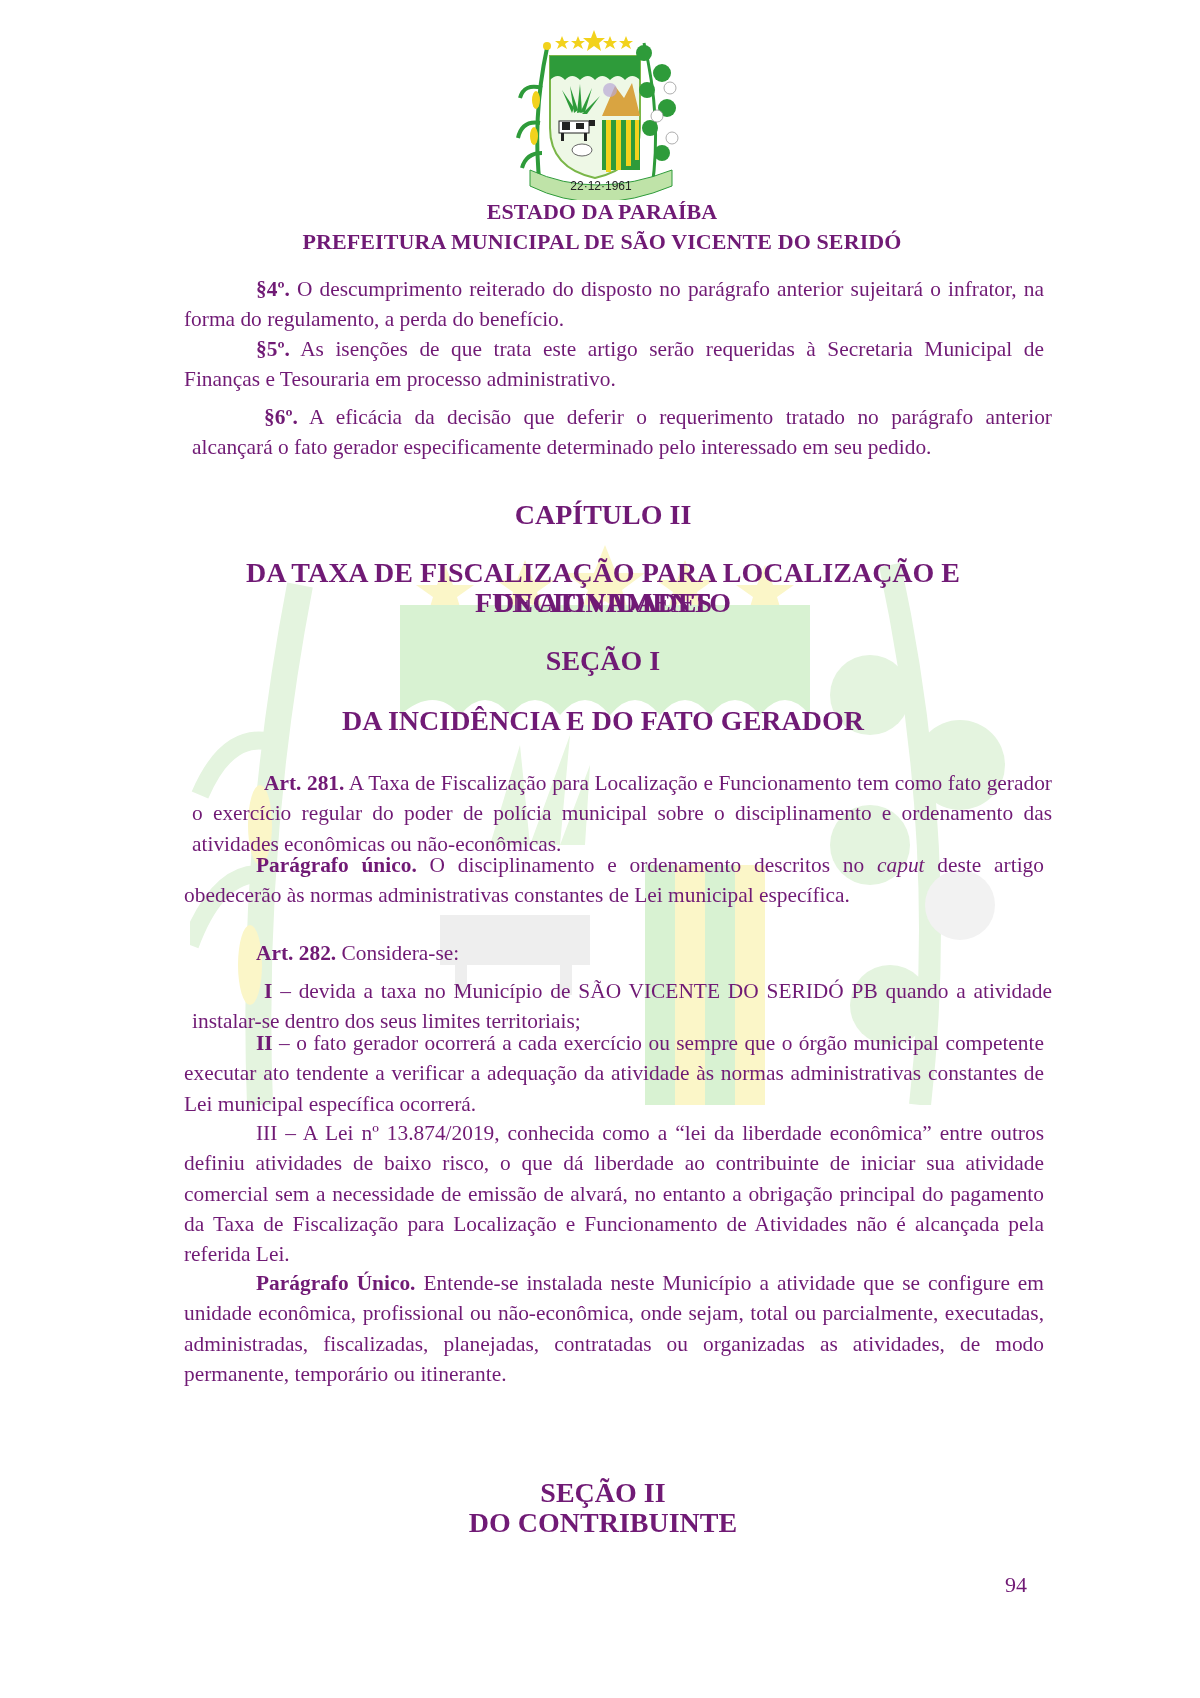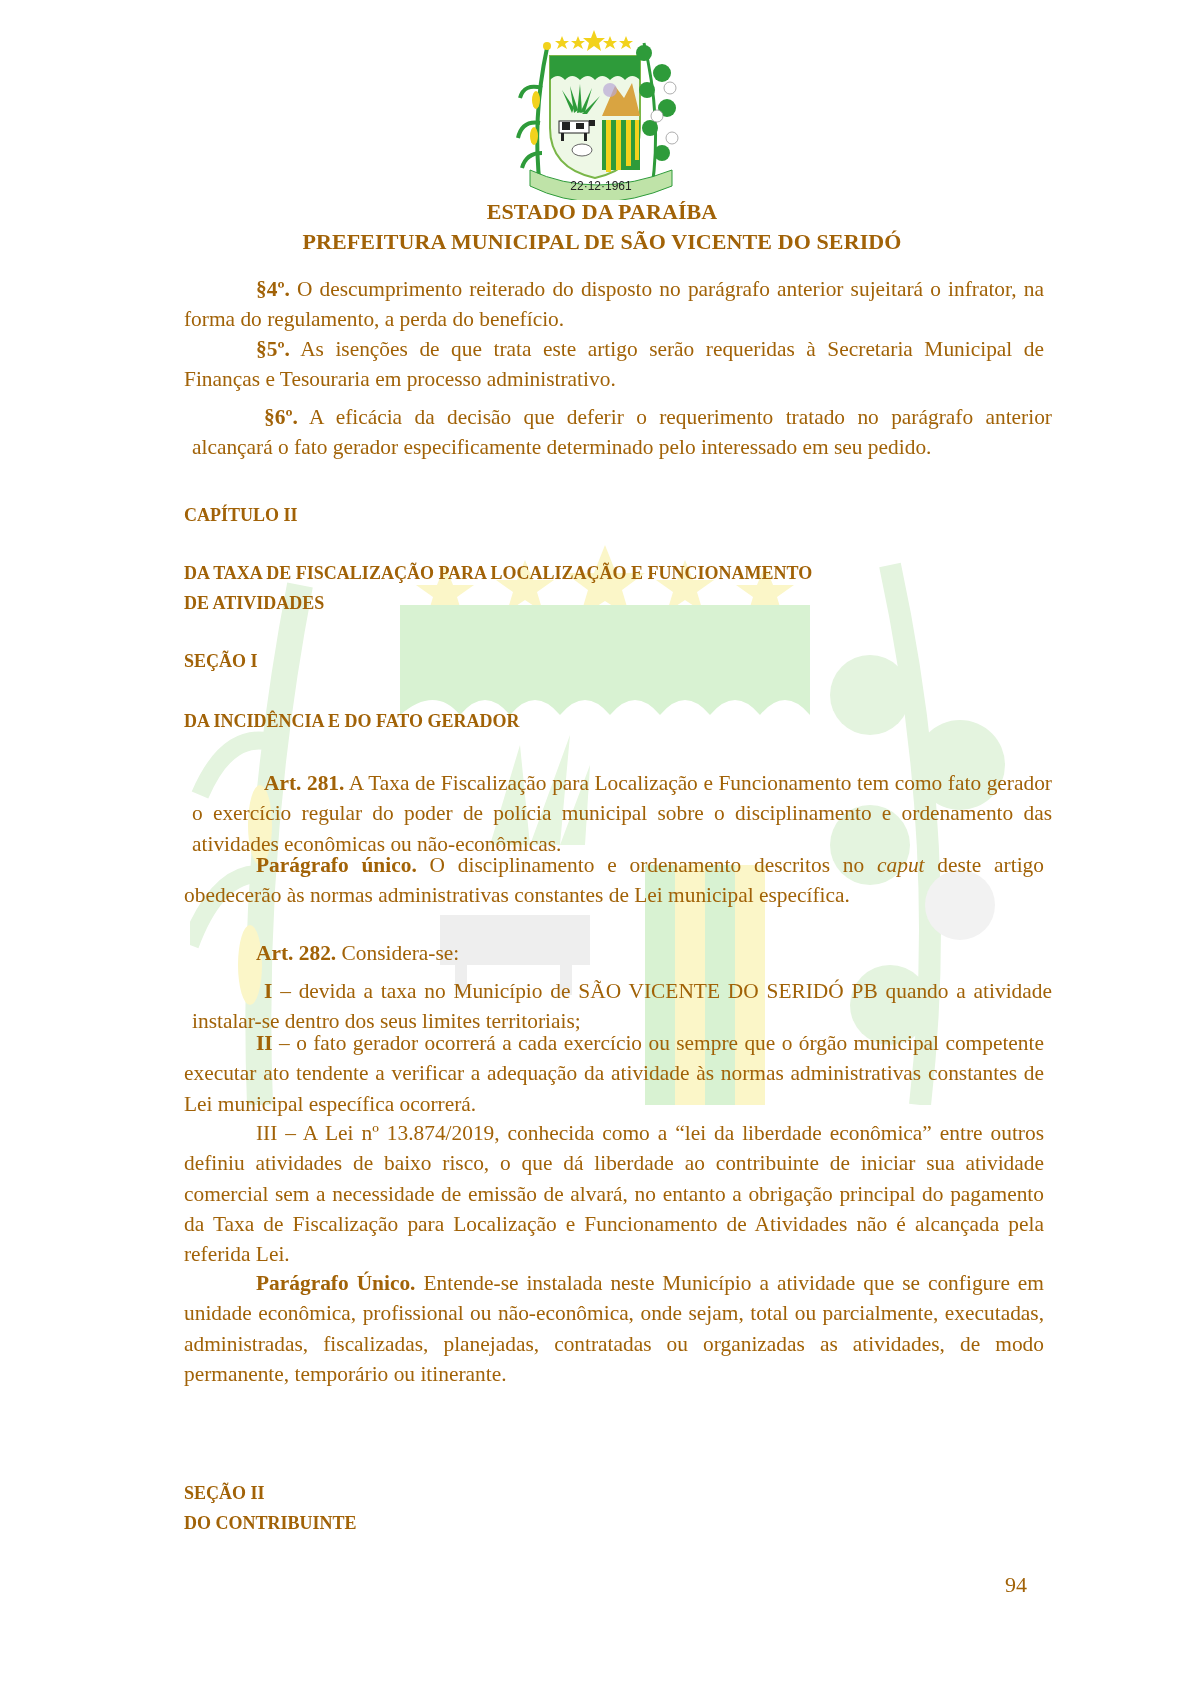--- a/index.html
+++ b/index.html
@@ -1,32 +1,32 @@
 <!DOCTYPE html>
 <html><head>
 <meta charset="utf-8">
 <style>
   html, body { margin:0; padding:0; }
   body { background:#ffffff; }
   .page {
     position:relative; width:1194px; height:1698px; background:#fff; overflow:hidden;
-    font-family:"Liberation Serif", "DejaVu Serif", serif; color:#a16207;
+    font-family:"Liberation Serif", "DejaVu Serif", serif; color:#701a75;
   }
   
   .crest { position:absolute; left:512px; top:28px; width:180px; height:172px; }
   
   .watermark { position:absolute; left:190px; top:545px; width:830px; height:560px; opacity:1; z-index:0; }
   .content { position:absolute; left:172px; top:0; width:860px; z-index:1; }
   .hdr {
     position:absolute; left:0; width:860px; text-align:center; font-weight:bold;
     font-size:22px; line-height:30px; letter-spacing:0.1px;
   }
   .heading {
-    position:absolute; left:12px; width:860px; text-align:left; font-weight:bold;
-    font-size:18px; line-height:30px;
+    position:absolute; left:1px; width:860px; text-align:center; font-weight:bold;
+    font-size:28px; line-height:30px;
   }
   .para {
     position:absolute; left:12px; width:860px; font-size:21.4px; line-height:30.3px;
     text-align:justify; text-indent:72px;
   }
   .para b { font-weight:bold; }
   .pagenum { position:absolute; left:1005px; top:1572px; font-size:22px; }
 </style>
 </head>
 <body>

